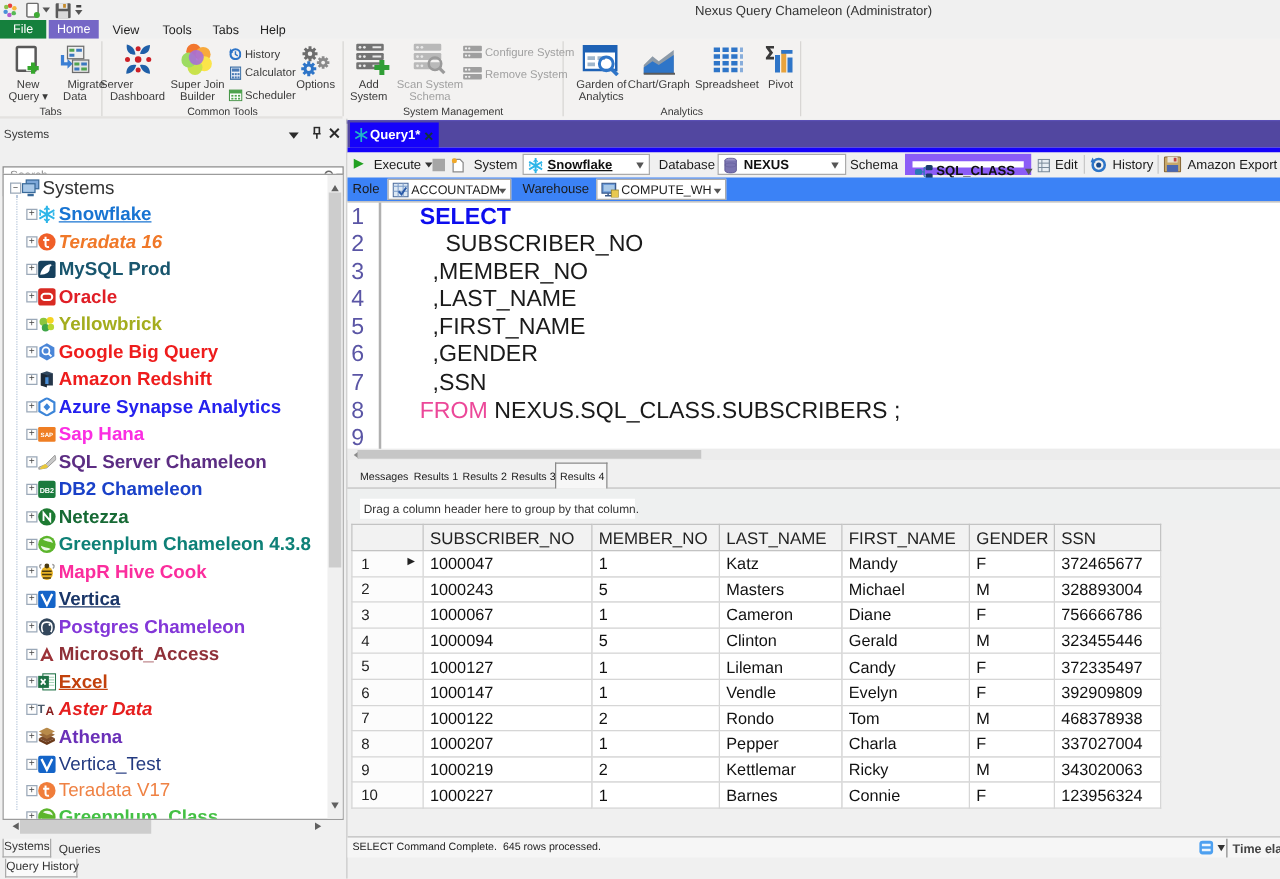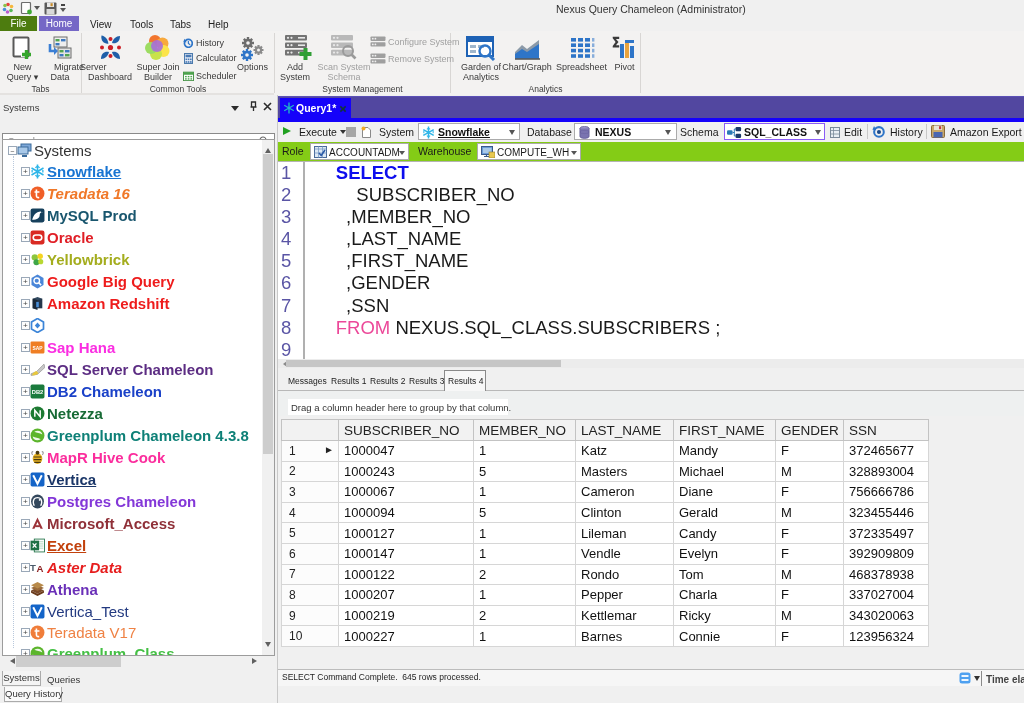--- a/index.html
+++ b/index.html
@@ -38,21 +38,21 @@
     <rect x="0.5" y="0.5" width="12" height="12" fill="#5a5a5a" rx="1"></rect>
     <rect x="3" y="0.5" width="7" height="4.5" fill="#e8e8e8"></rect>
     <rect x="6.5" y="1.2" width="2.2" height="3" fill="#c58a2a"></rect>
     <rect x="2.5" y="7" width="8" height="5.5" fill="#d9d9d9"></rect>
   </svg>
   <div class="abs" style="left:61px;top:4px;width:4px;height:1.5px;background:#444;"></div>
   <div class="abs" style="left:60px;top:8px;width:0;height:0;border:3px solid transparent;border-top:4px solid #555;"></div>
 </div>
 
 <div class="abs" id="ribbontabs" style="left:0;top:16px;width:1024px;height:15px;">
-  <div class="abs" style="left:0;top:0;width:37px;height:15px;background:#4d7c0f;color:#fff;font-size:10px;text-align:center;line-height:15px;">File</div>
+  <div class="abs" style="left:0;top:0;width:37px;height:15px;background:#15803d;color:#fff;font-size:10px;text-align:center;line-height:15px;">File</div>
   <div class="abs" style="left:39px;top:0;width:40px;height:15px;background:#7567c6;color:#fff;font-size:10px;text-align:center;line-height:15px;">Home</div>
   <div class="abs" style="left:90px;top:3px;font-size:10px;color:#222;">View</div>
   <div class="abs" style="left:130px;top:3px;font-size:10px;color:#222;">Tools</div>
   <div class="abs" style="left:170px;top:3px;font-size:10px;color:#222;">Tabs</div>
   <div class="abs" style="left:208px;top:3px;font-size:10px;color:#222;">Help</div>
 </div>
 
 <div class="abs" id="ribbon" style="left:0;top:31px;width:1024px;height:64px;background:#f3f2f1;"></div>
 <div class="abs" id="ribbonsep" style="left:0;top:0;width:1024px;height:95px;">
   <div class="abs" style="left:81px;top:33px;width:1px;height:60px;background:#d8d6d4;"></div>
@@ -386,20 +386,21 @@
         <path d="M5.8 5.5h2.4v5H5.8z" fill="#4a90d9"></path>
       </svg>
     <div class="tlab" style="color:#ee1c1c;">Amazon Redshift</div>
     </div>
   <div class="ti" style="top:175px">
       <div class="exp">+</div>
     <svg class="tico" viewBox="0 0 14 14">
         <path d="M7 0.5l5.6 3.2v6.6L7 13.5 1.4 10.3V3.7z" fill="none" stroke="#3c85d8" stroke-width="1.6"></path>
         <path d="M4.5 7l2.5-2.8L9.5 7 7 9.8z" fill="#3c85d8"></path>
       </svg>
+    <div class="tlab" style="color:#2421ee;">Azure Synapse Analytics</div>
     </div>
   <div class="ti" style="top:197px">
       <div class="exp">+</div>
     <svg class="tico" viewBox="0 0 14 14">
         <rect x="0.5" y="1.5" width="13" height="11" rx="1" fill="#ef7e23"></rect>
         <text x="7" y="9" font-family="Liberation Sans" font-size="4.6" font-weight="bold" fill="#fff" text-anchor="middle">SAP</text>
       </svg>
     <div class="tlab" style="color:#fb2ee2;">Sap Hana</div>
     </div>
   <div class="ti" style="top:219px">
@@ -578,21 +579,21 @@
   <div class="abs" style="left:296px;top:1px;width:103px;height:17px;background:#fff;border:1px solid #ababab;">
     <svg class="abs" style="left:4px;top:1.5px" width="11" height="13" viewBox="0 0 11 13">
         <ellipse cx="5.5" cy="2.4" rx="4.6" ry="2" fill="#9a94c8" stroke="#5a5490" stroke-width="0.7"></ellipse>
         <path d="M0.9 2.4v8c0 1.1 2.1 2 4.6 2s4.6-0.9 4.6-2v-8" fill="#7a74b0" stroke="#5a5490" stroke-width="0.7"></path>
         <ellipse cx="5.5" cy="6" rx="4.6" ry="1.6" fill="none" stroke="#5a5490" stroke-width="0.5" opacity="0.6"></ellipse>
       </svg>
     <div class="abs" style="left:20px;top:2px;font-weight:bold;color:#111;font-size:10.5px;">NEXUS</div>
     <div class="abs" style="left:90px;top:6px;width:0;height:0;border:3.5px solid transparent;border-top:5px solid #555;"></div>
   </div>
   <div class="abs" style="left:402px;top:4px;">Schema</div>
-  <div class="abs" style="left:446px;top:1px;width:101px;height:17px;background:#fff;border:1px solid #8b5cf6;">
+  <div class="abs" style="left:446px;top:1px;width:101px;height:17px;background:#fff;border:6px solid #8b5cf6;">
     <svg class="abs" style="left:2px;top:2.5px" width="15" height="11" viewBox="0 0 15 11">
         <rect x="0" y="3.2" width="5.6" height="4.6" rx="1.2" fill="#2a7ab5"></rect>
         <rect x="8.5" y="0" width="5.6" height="4.2" rx="1.2" fill="#1a3a6a"></rect>
         <rect x="8.5" y="6.8" width="5.6" height="4.2" rx="1.2" fill="#1a3a6a"></rect>
         <path d="M5.6 5.5h1.7M7.3 2v7M7.3 2h1.2M7.3 9h1.2" stroke="#2a7ab5" stroke-width="1" fill="none"></path>
       </svg>
     <div class="abs" style="left:19px;top:2px;font-weight:bold;color:#111;font-size:10.5px;">SQL_CLASS</div>
     <div class="abs" style="left:90px;top:6px;width:0;height:0;border:3.5px solid transparent;border-top:5px solid #555;"></div>
   </div>
   <svg class="abs" style="left:552px;top:5px" width="10" height="11" viewBox="0 0 10 11">
@@ -609,21 +610,21 @@
   <div class="abs" style="left:612px;top:4px;">History</div>
   <div class="abs" style="left:648px;top:2px;width:1px;height:15px;background:#c8c8c8;"></div>
   <svg class="abs" style="left:653px;top:3px" width="14" height="13" viewBox="0 0 14 13">
     <rect x="0.5" y="0.5" width="13" height="12" rx="1" fill="#c8a86a" stroke="#8a6a3a"></rect>
     <rect x="3" y="0.5" width="8" height="4.5" fill="#e8e4d8"></rect>
     <rect x="2.5" y="7" width="9" height="5.5" fill="#4a66b0"></rect>
     <rect x="8" y="1.2" width="2.2" height="3" fill="#c04040"></rect>
   </svg>
   <div class="abs" style="left:672px;top:4px;">Amazon Export</div>
 </div>
-<div class="abs" id="qtoolbar2" style="left:278px;top:142px;width:746px;height:19px;background:#84cc16;font-size:10.5px;color:#1a1a1a;">
+<div class="abs" id="qtoolbar2" style="left:278px;top:142px;width:746px;height:19px;background:#3b82f6;font-size:10.5px;color:#1a1a1a;">
   <div class="abs" style="left:4px;top:3px;">Role</div>
   <div class="abs" style="left:32px;top:1px;width:99px;height:17px;background:#fff;border:1px solid #ababab;">
     <svg class="abs" style="left:3px;top:2px" width="13" height="12" viewBox="0 0 13 12">
         <rect x="0.5" y="0.5" width="12" height="11" fill="#dce8f4" stroke="#4a6a9a"></rect>
         <path d="M0.5 3h12M4.5 0.5v11M8.5 0.5v11M0.5 7h12" stroke="#7a9ac8" stroke-width="0.8"></path>
         <path d="M5 7l2.2 2.5L11 4" stroke="#2a5aa8" stroke-width="1.6" fill="none"></path>
       </svg>
     <div class="abs" style="left:18px;top:3px;font-size:10px;">ACCOUNTADM</div>
     <div class="abs" style="left:88px;top:7px;width:0;height:0;border:3px solid transparent;border-top:4.5px solid #555;"></div>
   </div>

